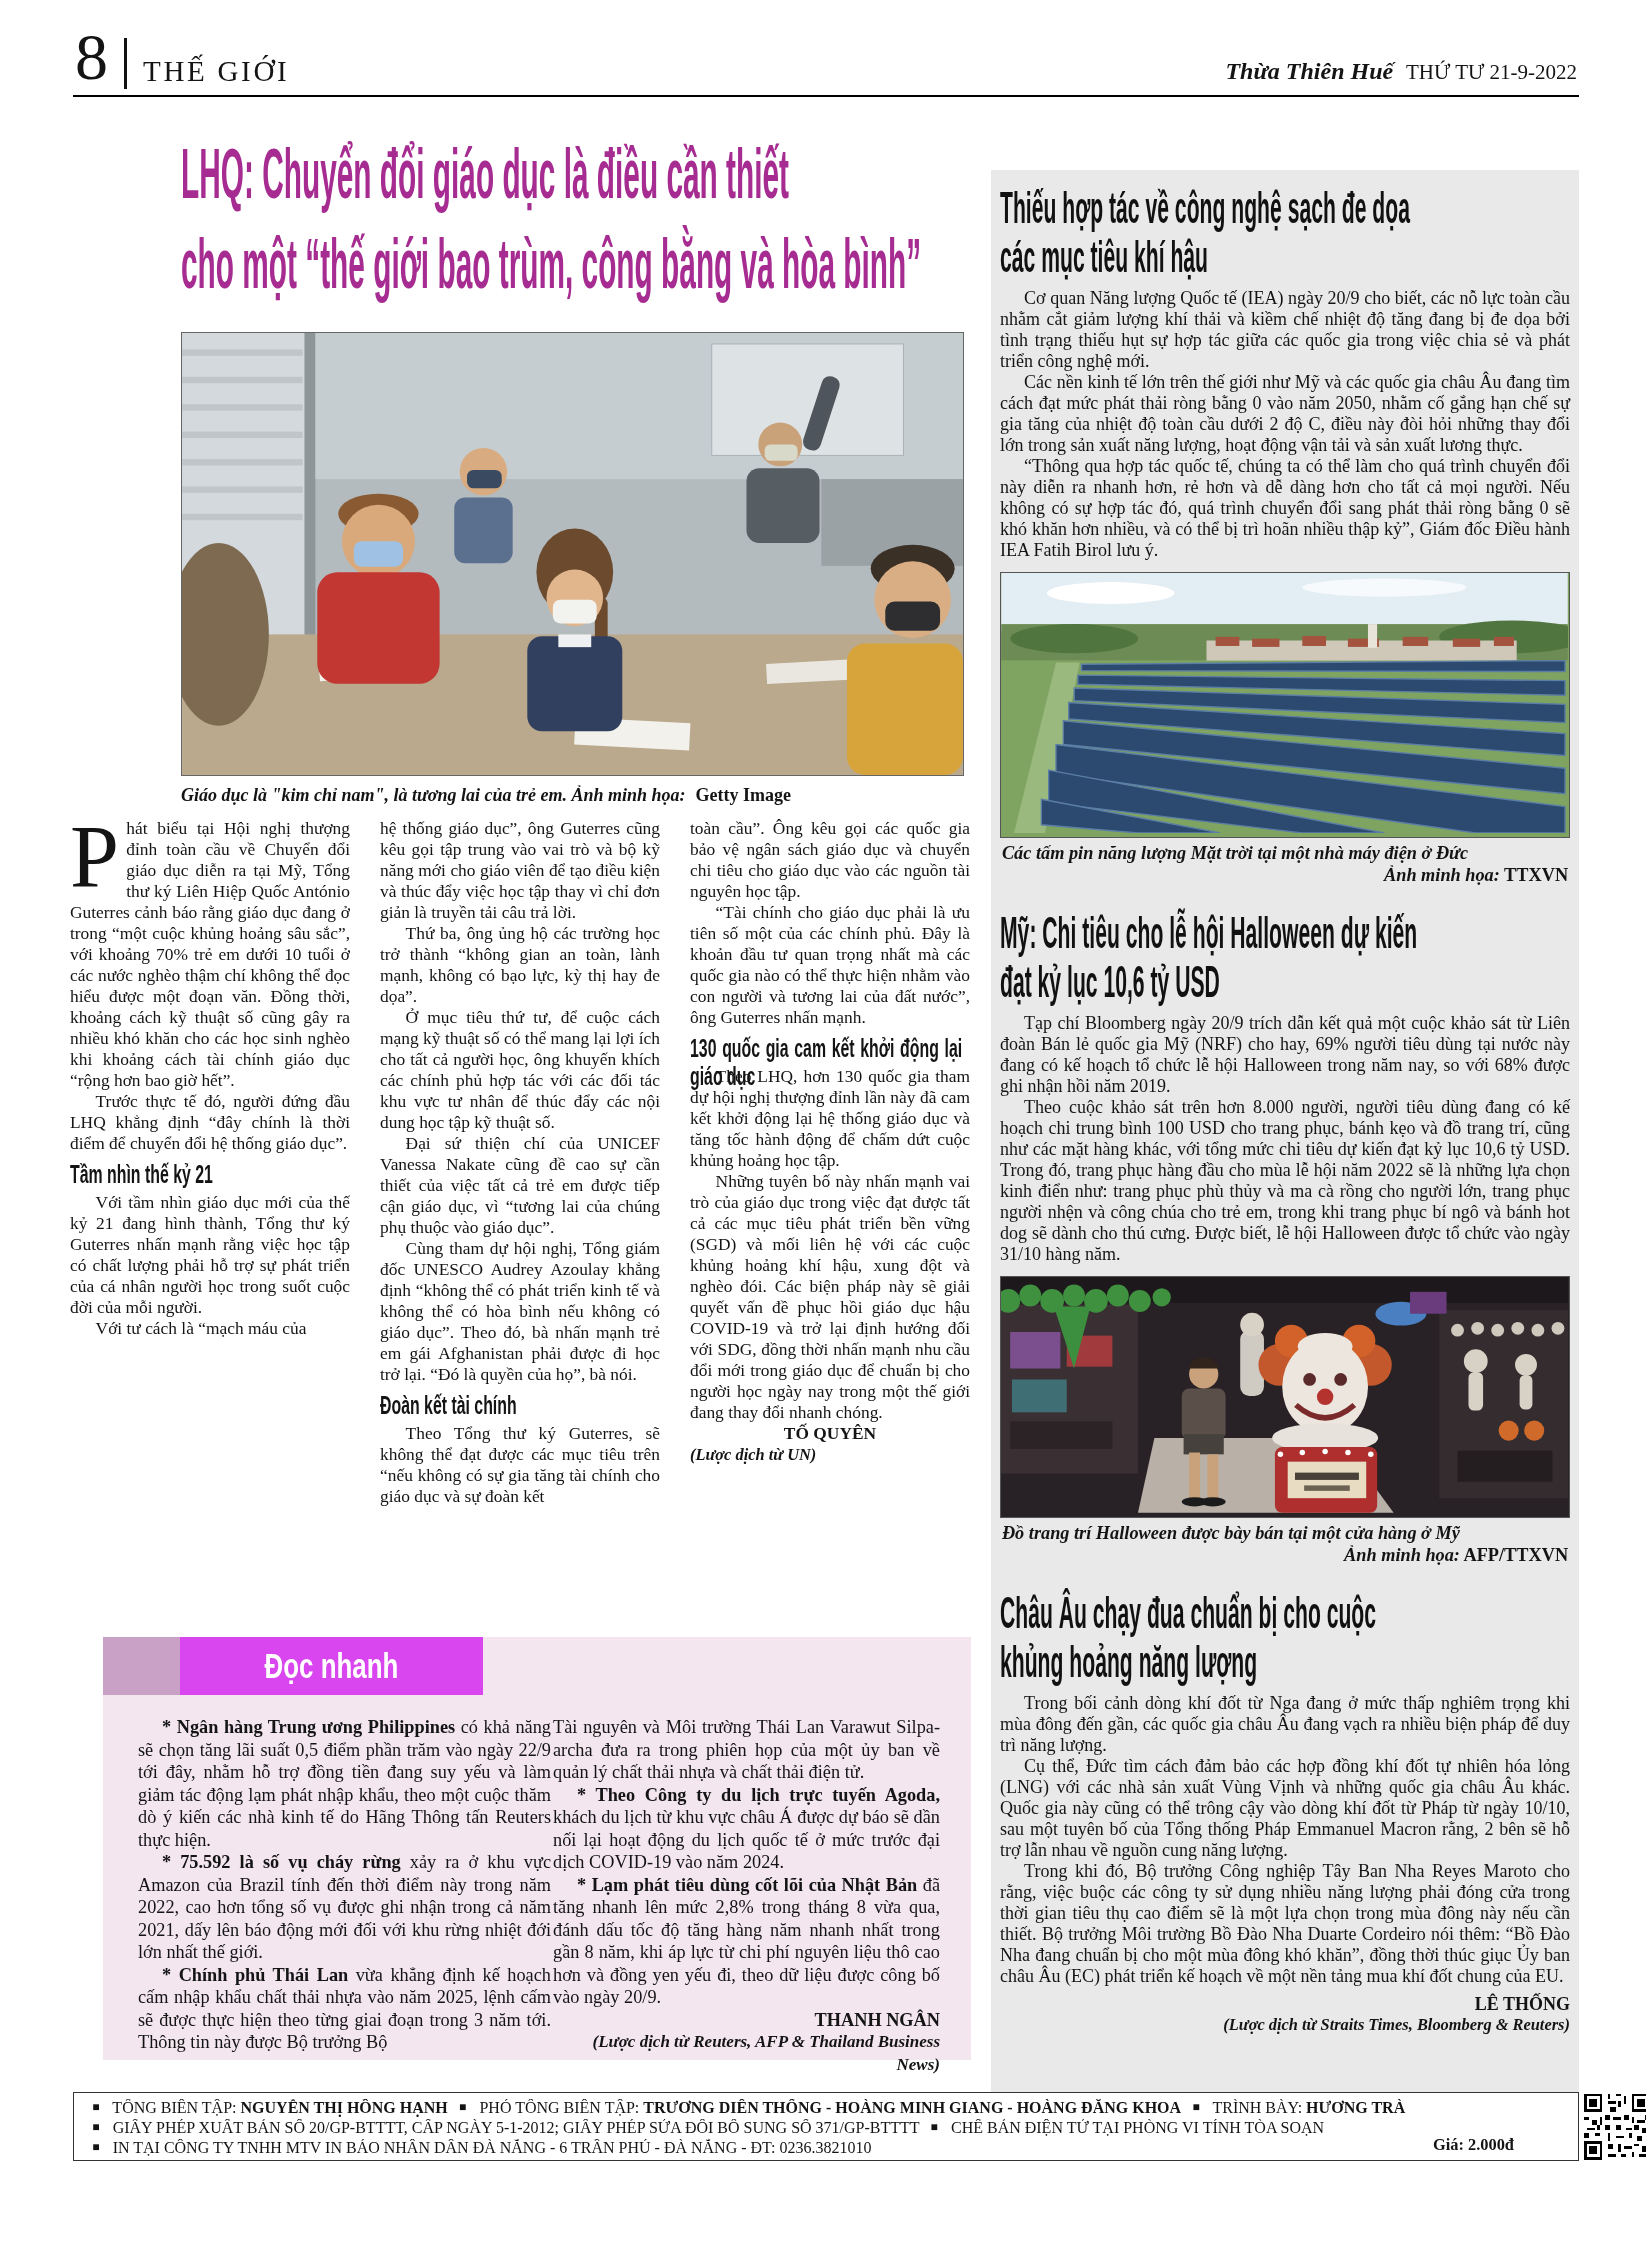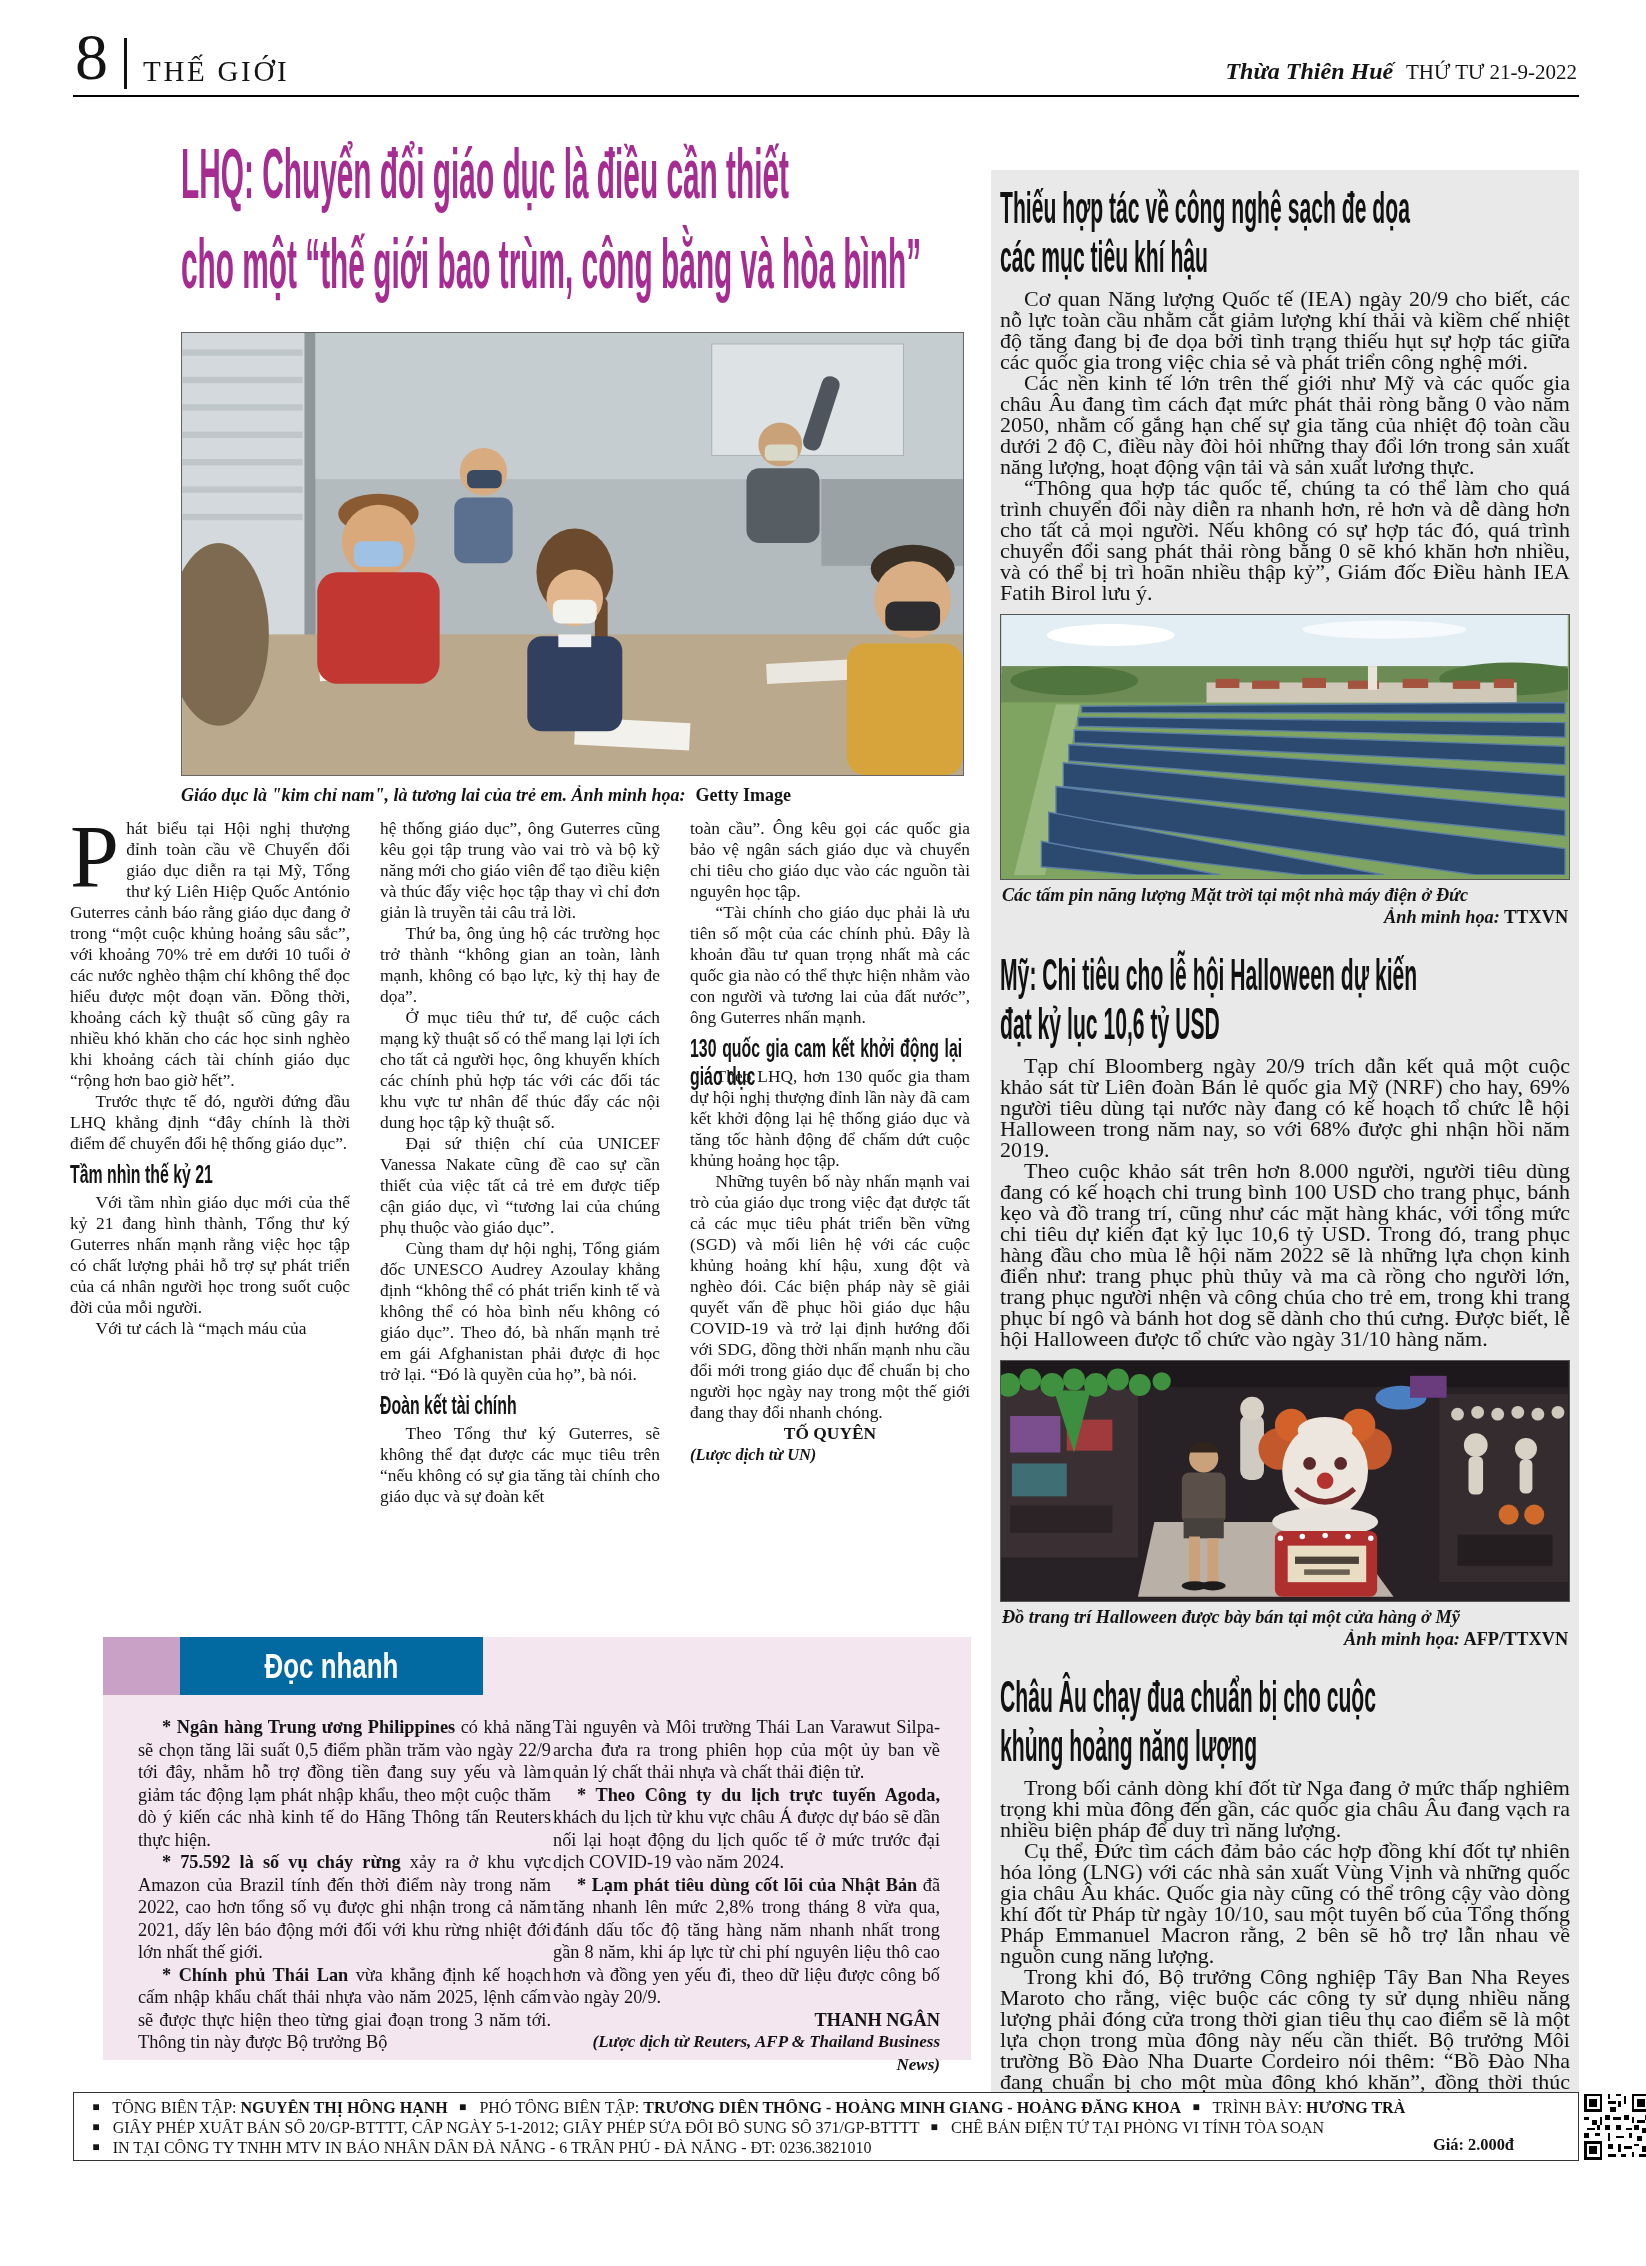--- a/index.html
+++ b/index.html
@@ -36,39 +36,39 @@
   .dropcap{float:left;font-size:88px;line-height:66px;padding:5.5px 7.3px 0 0;}
   .subhead{margin:7.3px 0 3.7px;height:27.4px;}
   .subhead .cxi{transform:scaleX(0.62);font-size:25.6px;line-height:27.4px;width:439px;}
   .subhead2 .cxi{width:439px;}
   .byline{text-align:center;font-weight:bold;font-size:17.4px;margin-top:7.3px;text-indent:0 !important;}
   .bysrc{text-align:left;font-weight:bold;font-style:italic;font-size:16.4px;text-indent:0 !important;}
 
   
   .quick{position:absolute;left:103px;top:1637px;width:868px;height:423px;background:#f3e6ef;}
   .quick-sq{position:absolute;left:0;top:0;width:77px;height:58px;background:#c9a0c6;}
-  .quick-bar{position:absolute;left:77px;top:0;width:303px;height:58px;background:#0369a1;
+  .quick-bar{position:absolute;left:77px;top:0;width:303px;height:58px;background:#d946ef;
              display:flex;align-items:center;justify-content:center;}
   .quick-title{color:#fff;font-family:"Liberation Sans",sans-serif;font-weight:bold;font-size:35px;
                display:inline-block;transform:scaleX(0.74);transform-origin:50% 50%;}
   .qcol{position:absolute;top:79px;font-size:18.3px;line-height:22.5px;text-align:justify;}
   .qc1{left:35px;width:413px;}
   .qc2{left:450px;width:387px;}
   .qcol p{margin:0;text-indent:24px;}
   .qcol p.noindent{text-indent:0;}
   .qby{text-align:right;font-weight:bold;font-size:18.3px;margin-top:11px;text-indent:0 !important;}
   .qbysrc{text-align:right;font-weight:bold;font-style:italic;font-size:17px;text-indent:0 !important;}
 
   
   .rpanel{position:absolute;left:991px;top:170px;width:588px;height:1922px;background:#e9e9e9;
           box-sizing:border-box;padding:11px 9.1px;overflow:hidden;}
   .r-hl{margin:1.8px 0 7.3px;}
   .r-hl .cx{width:1215px;transform:scaleX(0.47);font-size:45px;line-height:49px;color:#111;}
   .r-hl.mt{margin-top:22px;}
-  .rpanel p.rp{margin:0;text-indent:24px;text-align:justify;font-size:22px;line-height:21px;}
+  .rpanel p.rp{margin:0;text-indent:24px;text-align:justify;font-size:18px;line-height:21px;}
   .rphoto{margin:9.1px 0 1.8px;border:0.9px solid #555;box-sizing:border-box;background:#7fa360;}
   .rcapwrap{margin:3.7px 1.8px 0;}
   .rcap1{font-weight:bold;font-style:italic;font-size:18.3px;line-height:22px;}
   .rcap2{text-align:right;font-weight:bold;font-size:18.3px;line-height:22px;}
   .rcap2 .lbl{font-style:italic;}
   .rby{text-align:right;font-weight:bold;font-size:18px;margin-top:7.3px;}
   .rbysrc{text-align:right;font-weight:bold;font-style:italic;font-size:16.4px;}
 
   
   .pfooter{position:absolute;left:73px;top:2092px;width:1506px;height:69px;border:1.8px solid #333;

